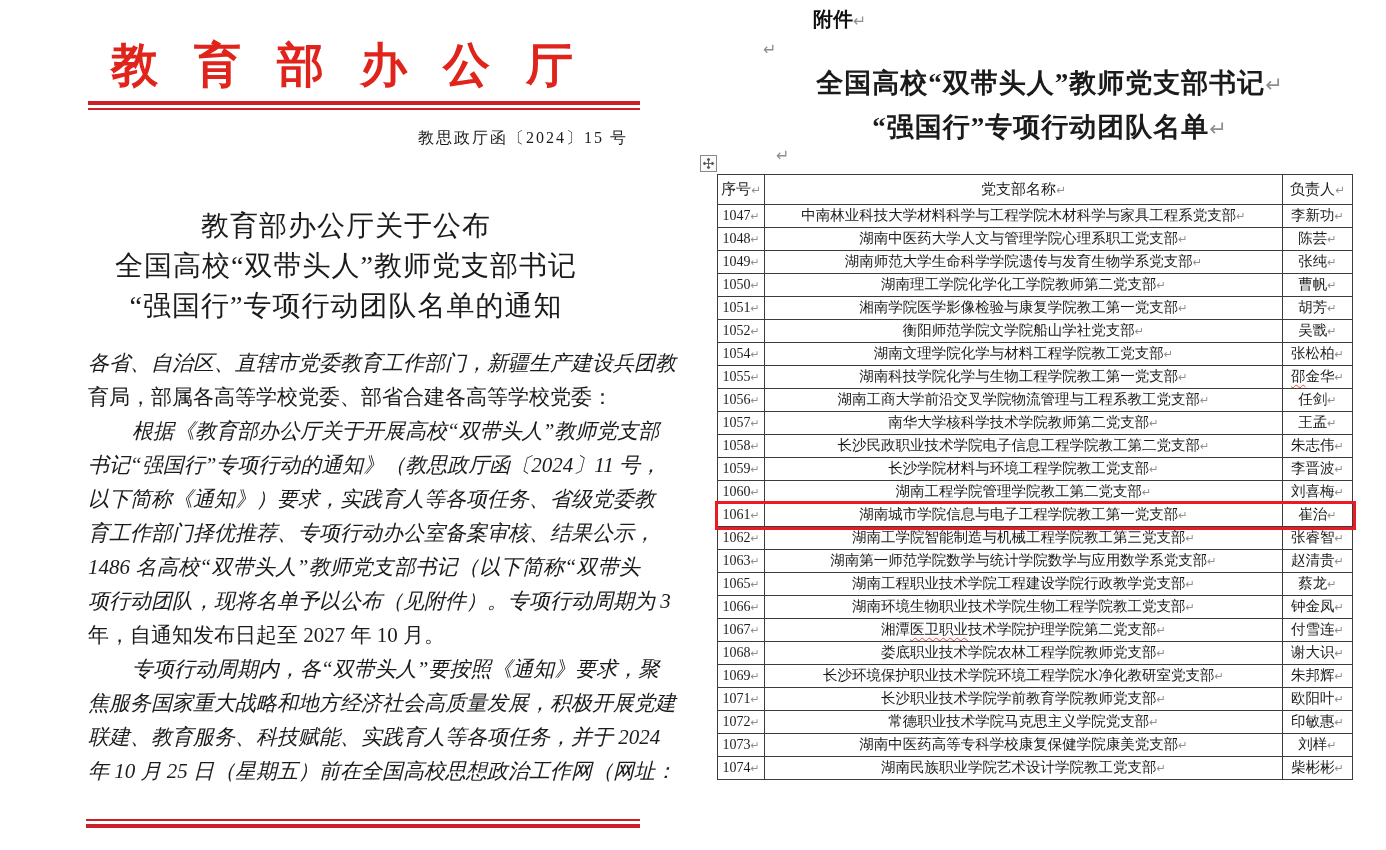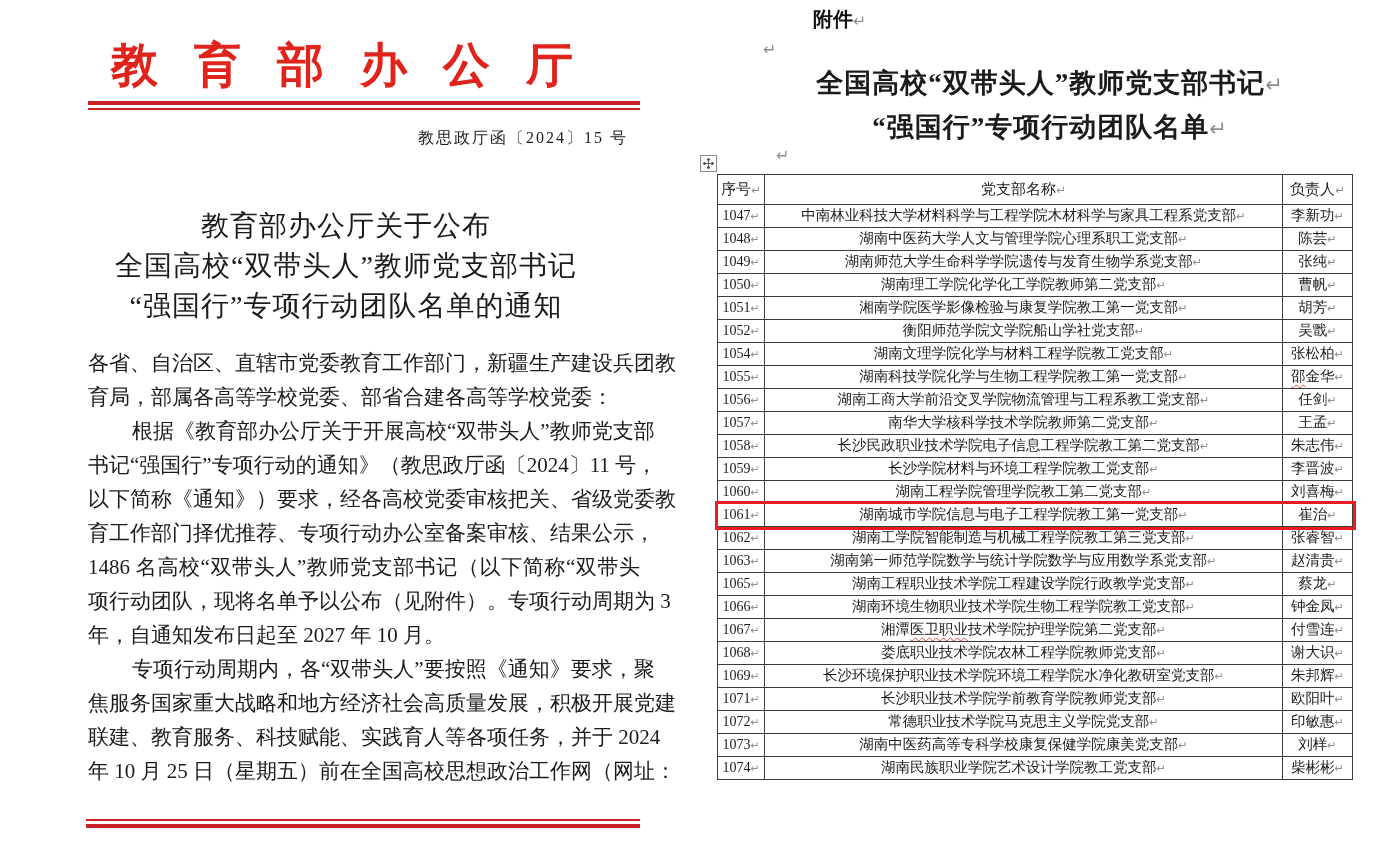--- a/index.html
+++ b/index.html
@@ -18,21 +18,21 @@
   .rule-top .thin{height:2px;margin-top:3px;}
   .rule-bottom{left:86px;top:819px;width:554px;}
   .rule-bottom .thin{height:2px;}
   .rule-bottom .thick{height:4px;margin-top:3px;}
   .doc-no{position:absolute;left:88px;top:128px;width:540px;text-align:right;
           font-size:16px;letter-spacing:2px;}
   .notice-title{position:absolute;left:0;top:206px;width:100%;text-align:center;
                 font-weight:normal;font-size:28px;line-height:40px;letter-spacing:1px;}
   .body-text{position:absolute;left:88px;top:346px;width:552px;font-size:21px;}
   .body-line{height:34px;line-height:34px;text-align:justify;white-space:nowrap;}
-  .body-line.fill{text-align-last:justify;}
+  .body-line.fill{text-align-last:justify;font-style:italic;}
   .body-line.indent{text-indent:44px;}
 
   
   .right-page{position:absolute;left:700px;top:0;width:686px;height:850px;}
   .attach{position:absolute;left:65px;top:6px;font-size:20px;
           font-family:"Liberation Sans","DejaVu Sans",sans-serif;font-weight:bold;color:#111;margin-left:48px;}
   .mark{color:#8f8f8f;font-family:"DejaVu Sans",sans-serif;font-weight:normal;
         font-size:0.78em;vertical-align:baseline;}
   .lone-mark{position:absolute;font-size:16px;}
   .lm1{left:63px;top:40px;}
@@ -70,21 +70,21 @@
     <div class="notice-title">
       <div>教育部办公厅关于公布</div>
       <div>全国高校“双带头人”教师党支部书记</div>
       <div>“强国行”专项行动团队名单的通知</div>
     </div>
     <div class="body-text" id="body-lines">
         <div class="body-line fill">各省、自治区、直辖市党委教育工作部门，新疆生产建设兵团教</div>
         <div class="body-line">育局，部属各高等学校党委、部省合建各高等学校党委：</div>
         <div class="body-line fill indent">根据《教育部办公厅关于开展高校“双带头人”教师党支部</div>
         <div class="body-line fill">书记“强国行”专项行动的通知》（教思政厅函〔2024〕11 号，</div>
-        <div class="body-line fill">以下简称《通知》）要求，经各高校党委审核把关、省级党委教</div>
+        <div class="body-line fill">以下简称《通知》）要求，实践育人等各项任务、省级党委教</div>
         <div class="body-line fill">育工作部门择优推荐、专项行动办公室备案审核、结果公示，</div>
         <div class="body-line fill">1486 名高校“双带头人”教师党支部书记（以下简称“双带头</div>
         <div class="body-line fill">项行动团队，现将名单予以公布（见附件）。专项行动周期为 3</div>
         <div class="body-line">年，自通知发布日起至 2027 年 10 月。</div>
         <div class="body-line fill indent">专项行动周期内，各“双带头人”要按照《通知》要求，聚</div>
         <div class="body-line fill">焦服务国家重大战略和地方经济社会高质量发展，积极开展党建</div>
         <div class="body-line fill">联建、教育服务、科技赋能、实践育人等各项任务，并于 2024</div>
         <div class="body-line fill">年 10 月 25 日（星期五）前在全国高校思想政治工作网（网址：</div>
       </div>
     <div class="rule rule-bottom">

